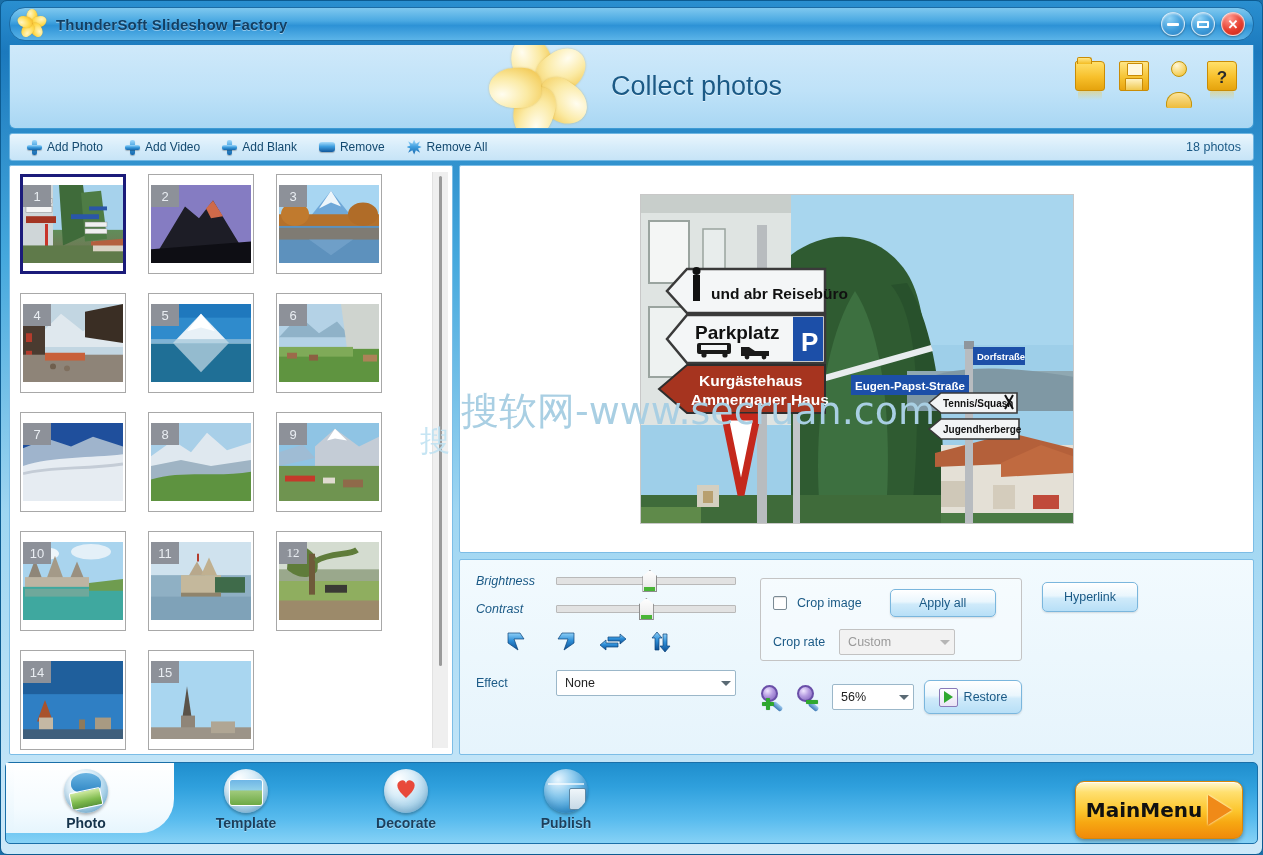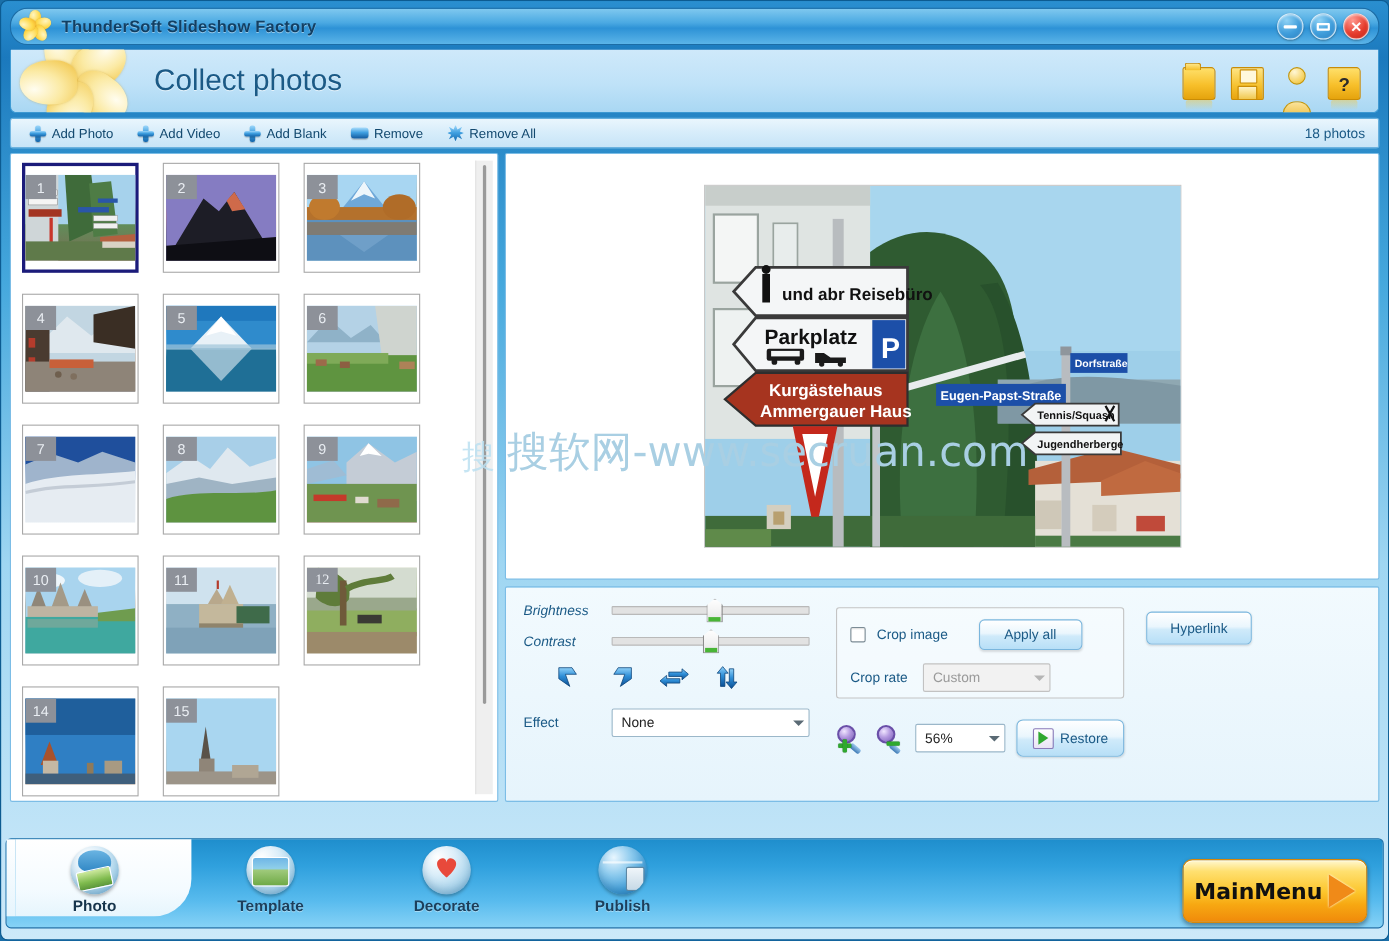--- a/index.html
+++ b/index.html
@@ -60,27 +60,28 @@
   .win-min, .win-max { background: radial-gradient(circle at 35% 25%, #8fd2f5 0%, #3f9ddb 55%, #2a7fc0 100%); }
   .win-close { background: radial-gradient(circle at 35% 25%, #ff9a90 0%, #e63d2e 55%, #bf2316 100%); }
   .win-btn i { display: block; font-style: normal; color: #fff; font-size: 13px; line-height: 1; font-weight: bold;}
   .bar-glyph { width: 12px; height: 3px; background: #fff; border-radius: 1px; }
   .box-glyph { width: 12px; height: 7px; border: 2px solid #fff; border-radius: 1px; }
 
   
   #header-band {
     position: relative;
     margin: 4px 4px 0 4px;
-    height: 58px;
+    height: 84px;
     background: linear-gradient(180deg,#cfe9fa 0%,#bfe2f8 55%,#a9d7f3 100%);
     border: 1px solid #3e9bd4;
     border-top: none;
     border-radius: 0 0 6px 6px;
     display: flex; align-items: center;
     overflow: hidden;
+    justify-content: center;
   }
   #header-logo { width: 112px; height: 68px; position: relative; margin-left: 4px; flex: 0 0 auto; }
   #header-logo .flower span {
     width: 40px; height: 52px;
     background: radial-gradient(ellipse at 35% 25%, #fffdf0 0%, #fbeaa4 45%, #f5d36b 75%, #eebb3f 100%);
     border-radius: 55% 55% 42% 42%;
     box-shadow: 0 0 2px rgba(200,150,30,.5);
   }
   #header-title {
     font-size: 27px; color: #1b5a86; margin-left: 14px;
@@ -331,21 +332,21 @@
     box-shadow: inset 0 1px 1px rgba(0,0,0,.12);
   }
   .btn {
     background: linear-gradient(180deg,#ffffff 0%,#eaf6fd 45%,#cfeafa 55%,#b7dff7 100%);
     border: 1px solid #7ab6dd; border-radius: 5px;
     color: #1b5a86; font-size: 12.5px;
     display: flex; align-items: center; justify-content: center;
     cursor: pointer; white-space: nowrap;
     box-shadow: inset 0 1px 0 rgba(255,255,255,.9), 0 1px 2px rgba(0,0,0,.13);
   }
-  #apply-all-btn { width: 94px; height: 28px; margin-left: 18px; }
+  #apply-all-btn { width: 106px; height: 28px; margin-left: 18px; }
   .crop-line2 { display: flex; align-items: center; gap: 14px; margin-top: 12px; }
   #crop-rate-combo {
     width: 116px; background: #f2f2f2; border-color: #c2c2c2; color: #9a9a9a;
   }
   #crop-rate-combo .caret { border-top-color: #b5b5b5; }
 
   #zoom-row {
     position: absolute; left: 300px; top: 120px;
     display: flex; align-items: center; gap: 10px;
   }

